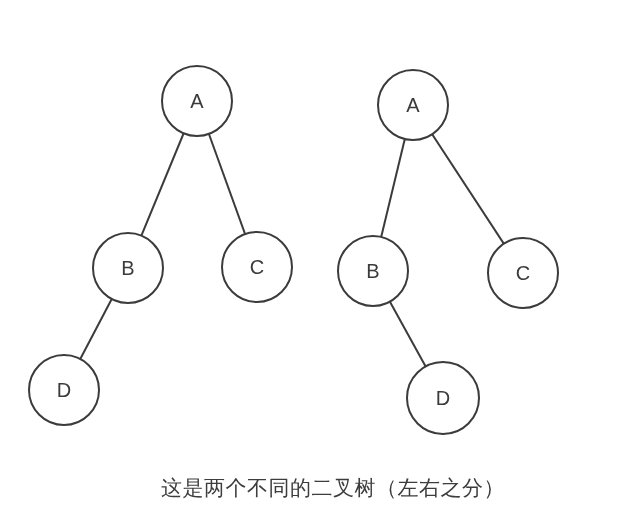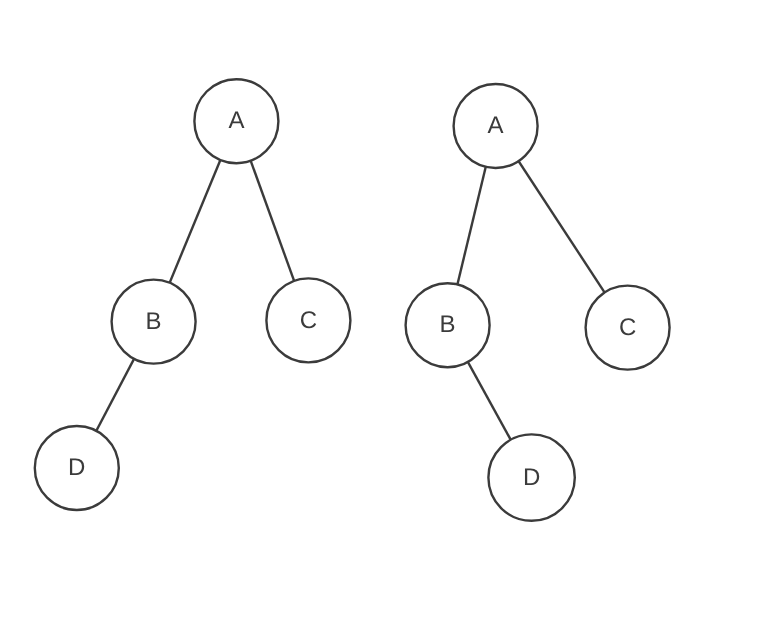--- a/index.html
+++ b/index.html
@@ -86,14 +86,15 @@
       <text class="node-label" x="373" y="271">B</text>
 
       <circle class="node-circle" cx="523" cy="273" r="35"></circle>
       <text class="node-label" x="523" y="273">C</text>
 
       <circle class="node-circle" cx="443" cy="398" r="36"></circle>
       <text class="node-label" x="443" y="398" fill="#fb2d2d">D</text>
     </g>
   </svg>
 
+  <div class="caption">这是两个不同的二叉树（左右之分）</div>
 
 </div>
 
 </body></html>

